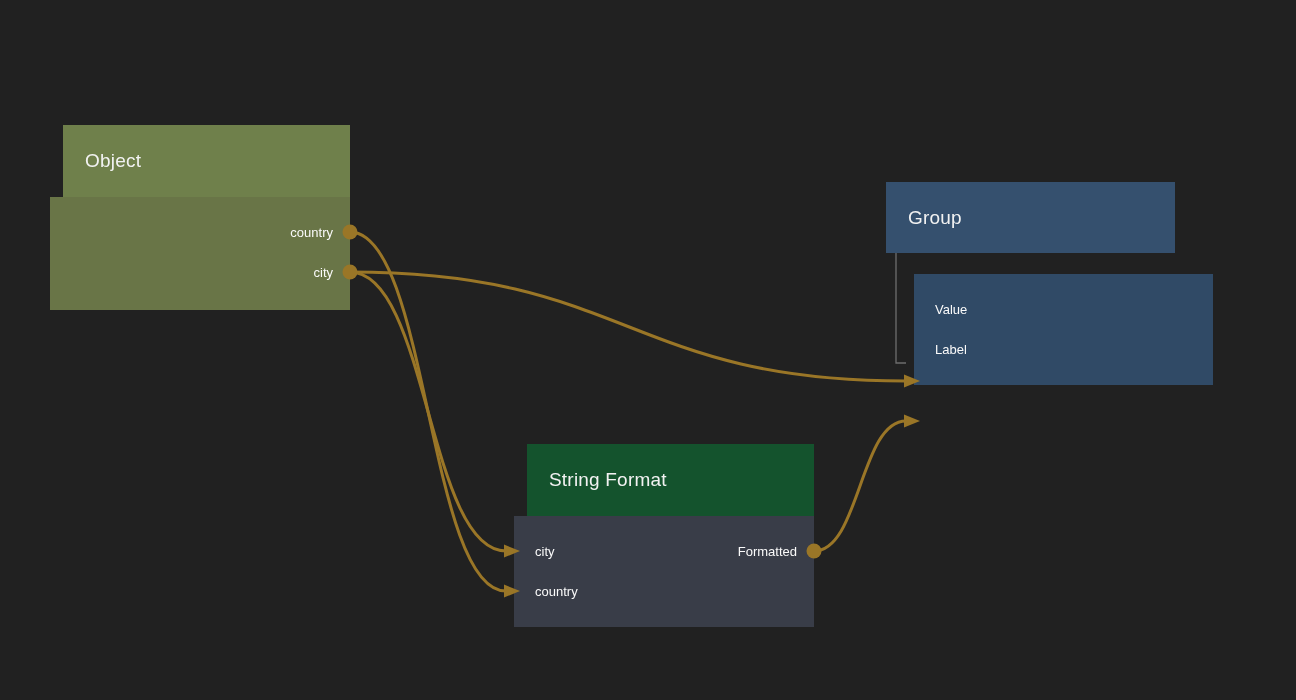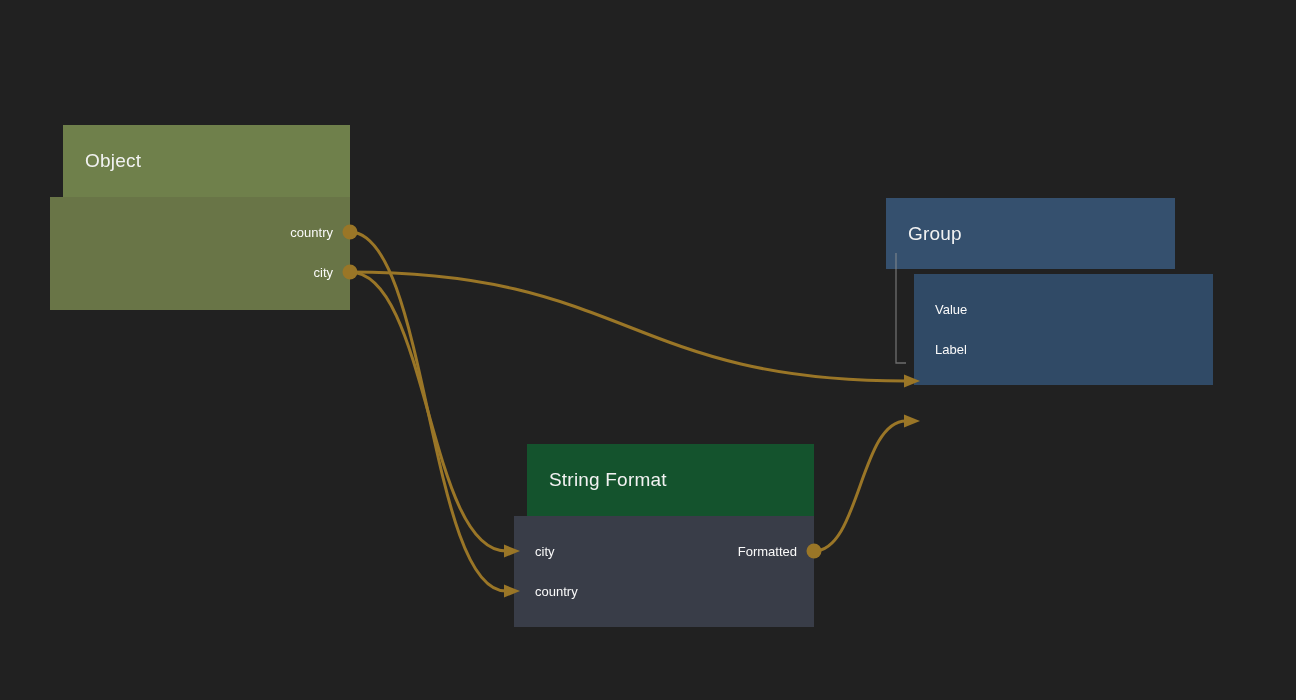--- a/index.html
+++ b/index.html
@@ -85,21 +85,21 @@
       </div>
       <div class="node-body" style="background: rgb(105, 117, 71); height: 113px;">
         <div class="port-row">
           <span class="port-label output">country</span>
         </div>
         <div class="port-row">
           <span class="port-label output">city</span>
         </div>
       </div>
     </div>
-    <div class="node" style="left: 873px; top: 198px; width: 302px; height: 63px; border-radius: 31px;">
+    <div class="node" style="left: 873px; top: 182px; width: 302px; height: 63px; border-radius: 31px;">
       <div class="node-header" style="height: 71px; background: rgb(53, 80, 110);">
         <span class="node-title">Group</span>
       </div>
     </div>
     <div class="node" style="left: 914px; top: 274px; width: 299px; height: 183px;">
       <div class="node-body" style="background: rgb(48, 74, 102); height: 111px;">
         <div class="port-row">
           <span class="port-label input">Value</span>
         </div>
         <div class="port-row">

